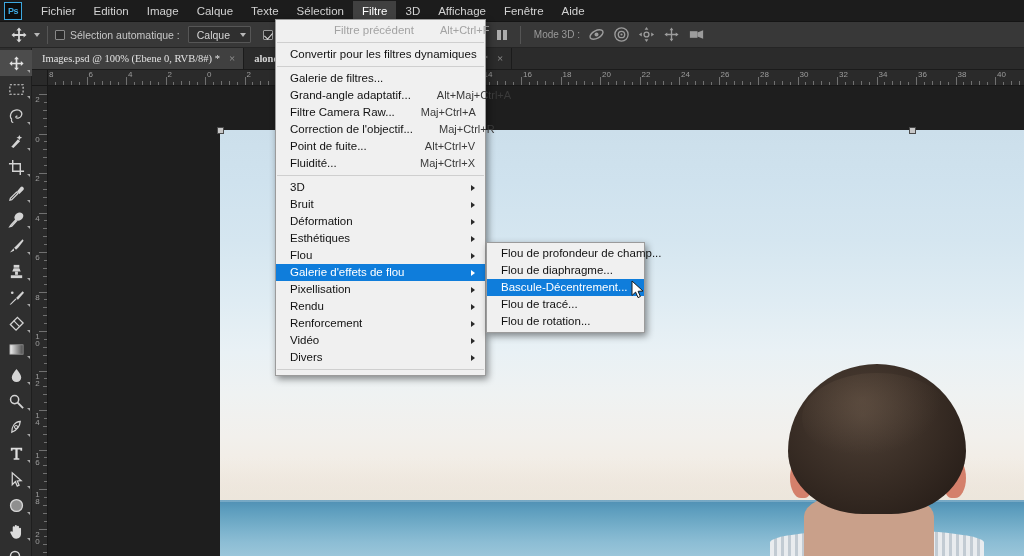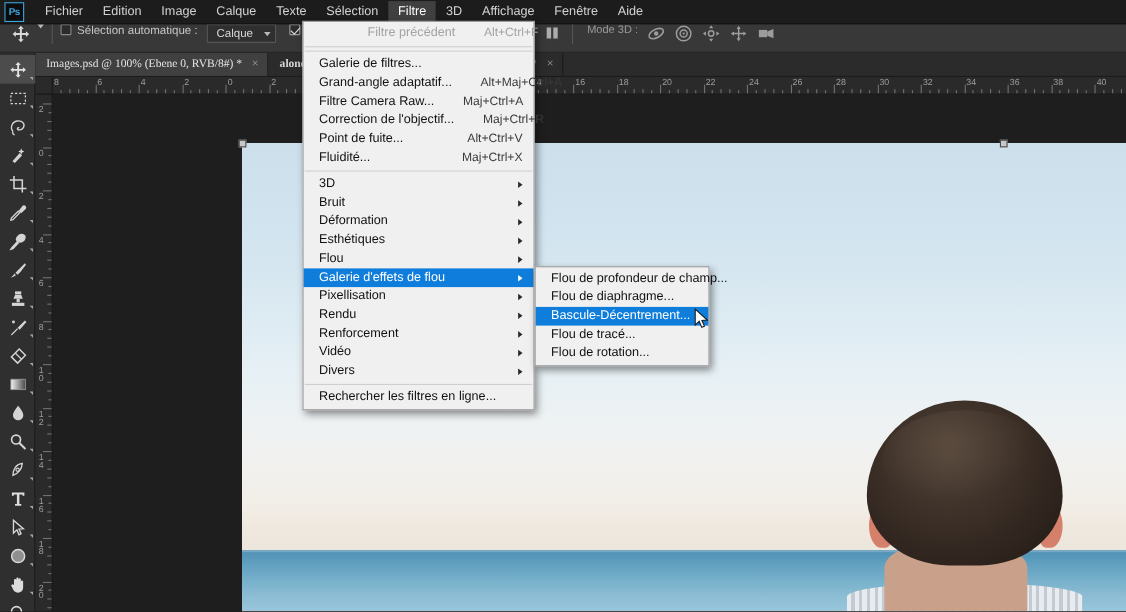--- a/index.html
+++ b/index.html
@@ -33,21 +33,21 @@
   .menu-item {
     padding:3px 9px; font-size:11.5px; color:#d2d2d2; cursor:default;
     line-height:14px; white-space:nowrap;
   }
   .menu-item.active { background:#404040; color:#fff; }
 
   
   #optionsbar {
     position:absolute; left:0; top:22px; width:1024px; height:26px;
     background:#383838;
-    display:flex; 
+    display:flex; align-items:center;
     border-bottom:1px solid #252525;
     z-index:25;
   }
   .opt-sep { width:1px; height:18px; background:#555; margin:0 7px; }
   .move-tool-ico { width:18px; height:18px; margin-left:10px; position:relative; }
   .caret-dn {
     width:0;height:0;border-left:3.5px solid transparent;border-right:3.5px solid transparent;
     border-top:4px solid #b8b8b8; margin-left:6px;
   }
   .chk {
@@ -689,20 +689,24 @@
   <div class="xhandle" style="left:169px;top:41px;"></div>
   <div class="xhandle" style="left:861px;top:41px;"></div>
 </div>
 
 <div class="dropdown" id="filter-menu" style="left:275px; top:19px; width:211px;">
     <div class="dd-row disabled">
       <span>Filtre précédent</span>
       <span class="dd-sc">Alt+Ctrl+F</span>
     </div>
     <div class="dd-sep"></div>
+    <div class="dd-row">
+      <span>Convertir pour les filtres dynamiques</span>
+      <span class="dd-spacer"></span>
+    </div>
     <div class="dd-sep"></div>
     <div class="dd-row">
       <span>Galerie de filtres...</span>
       <span class="dd-spacer"></span>
     </div>
     <div class="dd-row">
       <span>Grand-angle adaptatif...</span>
       <span class="dd-sc">Alt+Maj+Ctrl+A</span>
     </div>
     <div class="dd-row">
@@ -760,24 +764,20 @@
     </div>
     <div class="dd-row">
       <span>Vidéo</span>
       <span class="dd-arrow"></span>
     </div>
     <div class="dd-row">
       <span>Divers</span>
       <span class="dd-arrow"></span>
     </div>
     <div class="dd-sep"></div>
-    <div class="dd-row">
-      <span>Rechercher les filtres en ligne...</span>
-      <span class="dd-spacer"></span>
-    </div>
   </div>
 
 <div class="dropdown" id="blur-menu" style="left:486px; top:242px; width:159px;">
     <div class="dd-row">
       <span>Flou de profondeur de champ...</span>
       <span class="dd-spacer"></span>
     </div>
     <div class="dd-row">
       <span>Flou de diaphragme...</span>
       <span class="dd-spacer"></span>

